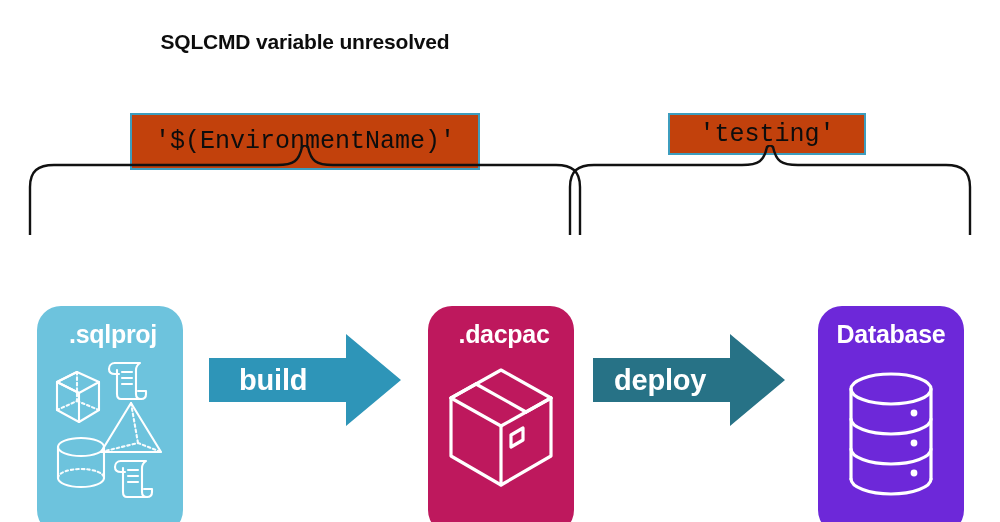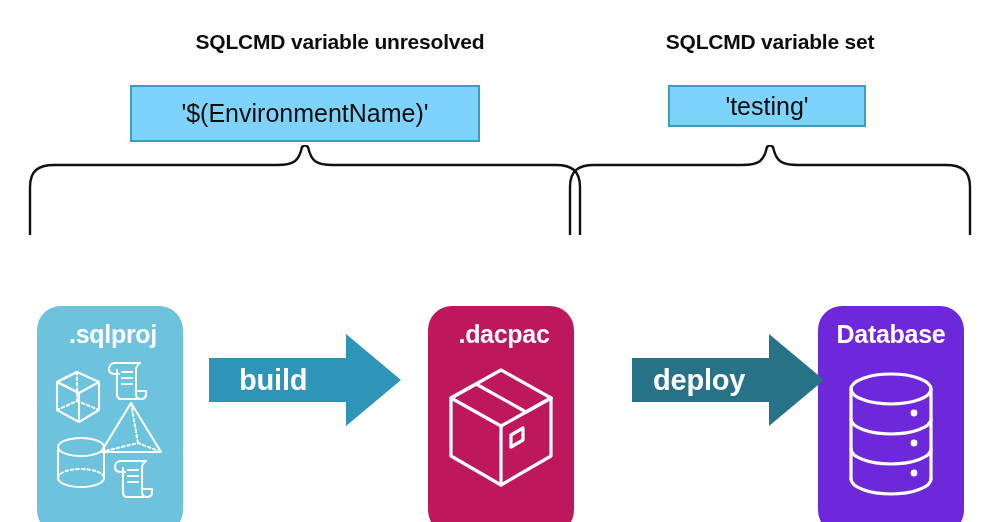--- a/index.html
+++ b/index.html
@@ -24,37 +24,38 @@
   .group-title {
     position: absolute;
     font-family: "Liberation Sans", sans-serif;
     font-weight: bold;
     font-size: 21px;
     color: #0d0d0d;
     letter-spacing: -0.2px;
     text-align: center;
     white-space: nowrap;
   }
-  #title-left  { left: 0;   top: 30px; width: 610px; padding-left: 35px; }
+  #title-left  { left: 0;   top: 30px; width: 610px; }
   #title-right { left: 575px; top: 30px; width: 390px; }
 
   
   .code-box {
     position: absolute;
-    background: #7dd3fc;
+    background: #c2410c;
     border: 2px solid #3d9dbe;
     box-sizing: border-box;
     display: flex;
     align-items: center;
     justify-content: center;
-    font-family: Liberation Sans, sans-serif;
+    font-family: Liberation Mono, monospace;
     font-size: 25px;
     color: #0d0d0d;
     letter-spacing: 0px;
     white-space: nowrap;
+    margin-top: 28px;
   }
   #code-left  { left: 130px; top: 85px; width: 350px; height: 57px; }
   #code-right { left: 668px; top: 85px; width: 198px; height: 42px; }
 
   
   .brace {
     position: absolute;
     top: 145px;
   }
   #brace-left  { left: 28px;  }
@@ -111,32 +112,31 @@
     display: flex;
     align-items: center;
     font-family: "Liberation Sans", sans-serif;
     font-weight: bold;
     font-size: 29px;
     color: #ffffff;
     letter-spacing: -0.2px;
     white-space: nowrap;
   }
   #arrow-build  { left: 209px; top: 334px; width: 192px; height: 92px; }
-  #arrow-deploy { left: 632px; top: 334px; width: 192px; height: 92px; }
+  #arrow-deploy { left: 593px; top: 334px; width: 192px; height: 92px; }
   #arrow-build  .arrow-label { padding-left: 30px; }
   #arrow-deploy .arrow-label { padding-left: 21px; }
 </style>
 </head>
 <body>
 
 <div id="canvas">
 
   <div class="group-title" id="title-left">SQLCMD variable unresolved</div>
 
-  <div class="group-title" id="title-right">SQLCMD variable set</div>
 
   <div class="code-box" id="code-left">'$(EnvironmentName)'</div>
 
   <div class="code-box" id="code-right">'testing'</div>
 
   <svg class="brace" id="brace-left" width="554" height="90" viewBox="0 0 554 90">
     <path d="M 2 90
              L 2 42
              C 2 26 10 20 26 20
              L 249 20

